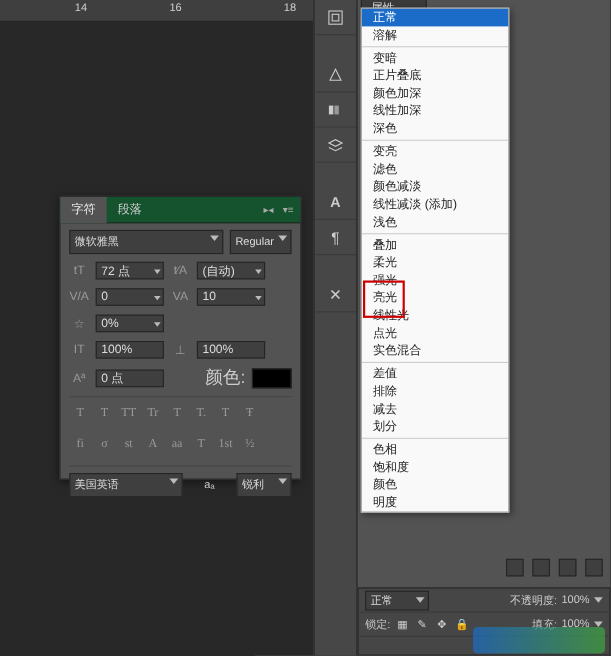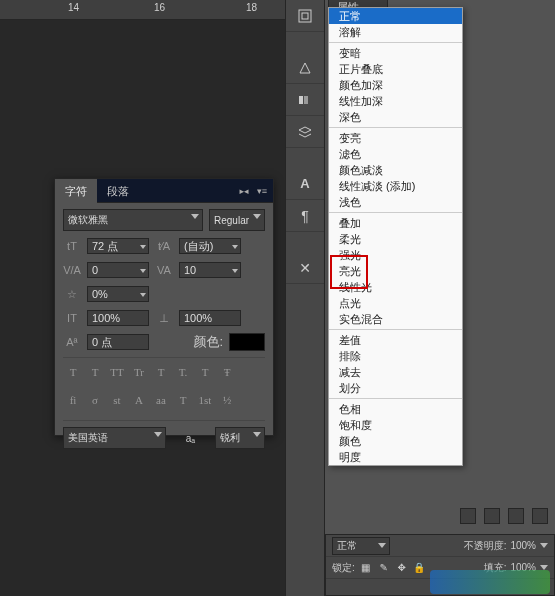--- a/index.html
+++ b/index.html
@@ -5,21 +5,21 @@
 * { margin: 0; padding: 0; box-sizing: border-box; font-family: "Microsoft YaHei", sans-serif; }
 body { background: #535353; width: 555px; height: 596px; overflow: hidden; position: relative; }
 
 
 .canvas-area { position: absolute; left: 0; top: 0; width: 285px; height: 596px; background: #282828; }
 .ruler-h { position: absolute; left: 0; top: 0; width: 285px; height: 20px; background: #3f3f3f; border-bottom: 1px solid #252525; }
 .ruler-mark { position: absolute; top: 2px; color: #d0d0d0; font-size: 10px; }
 
 
 .char-panel { position: absolute; left: 54px; top: 178px; width: 220px; height: 258px; background: #535353; border: 1px solid #252525; box-shadow: 0 2px 8px rgba(0,0,0,0.5); }
-.char-tabs { height: 24px; background: #0f172a; display: flex; align-items: center; border-bottom: 1px solid #252525; }
+.char-tabs { height: 24px; background: #14532d; display: flex; align-items: center; border-bottom: 1px solid #252525; }
 .char-tab { padding: 0 10px; height: 24px; line-height: 24px; font-size: 11px; color: #ccc; cursor: pointer; }
 .char-tab.active { background: #535353; color: #eee; }
 .char-tab-icons { margin-left: auto; display: flex; gap: 4px; padding-right: 4px; }
 .tab-icon { width: 14px; height: 14px; display: flex; align-items: center; justify-content: center; color: #aaa; font-size: 9px; }
 .panel-body { padding: 6px 8px; }
 .panel-row { display: flex; gap: 6px; margin-bottom: 6px; align-items: center; }
 .select-wrap { background: #3f3f3f; border: 1px solid #252525; height: 22px; display: flex; align-items: center; padding: 0 4px; color: #ddd; font-size: 10px; position: relative; flex: 1; }
 .select-wrap.sm { flex: none; width: 56px; }
 .select-arrow { position: absolute; right: 3px; top: 4px; width: 0; height: 0; border-left: 4px solid transparent; border-right: 4px solid transparent; border-top: 5px solid #bbb; }
 .field-label { width: 18px; height: 18px; display: flex; align-items: center; justify-content: center; color: #999; font-size: 11px; }
@@ -55,21 +55,21 @@
 
 .watermark { position: absolute; left: 430px; top: 570px; width: 120px; height: 24px; opacity: 0.7; background: linear-gradient(90deg,#1a6cc8 0%,#3fa73f 100%); border-radius: 4px; z-index: 50; pointer-events: none; }
 </style>
 </head>
 <body>
 
 <div class="canvas-area">
   <div class="ruler-h">
     <span class="ruler-mark" style="left:68px">14</span>
     <span class="ruler-mark" style="left:154px">16</span>
-    <span class="ruler-mark" style="left:246px">18</span>
+    <span class="ruler-mark" style="left:258px">18</span>
   </div>
 </div>
 
 <div class="char-panel">
   <div class="char-tabs">
     <div class="char-tab active">字符</div>
     <div class="char-tab">段落</div>
     <div class="char-tab-icons">
       <div class="tab-icon">▸◂</div>
       <div class="tab-icon">▾≡</div>
@@ -125,21 +125,21 @@
       <div class="field-label">⊥</div>
       <div class="num-input">
           <span>100%</span>
         </div>
     </div>
     <div class="panel-row">
       <div class="field-label">Aª</div>
       <div class="num-input">
           <span>0 点</span>
         </div>
-      <span style="color:#ccc;font-size:13px;margin-left:auto">颜色:</span>
+      <span style="color:#ccc;font-size:16px;margin-left:auto">颜色:</span>
       <div class="color-swatch"></div>
     </div>
     <div class="type-btns" id="type-row1">
         <div class="type-btn">T</div>
         <div class="type-btn">T</div>
         <div class="type-btn">TT</div>
         <div class="type-btn">Tr</div>
         <div class="type-btn">T</div>
         <div class="type-btn">T.</div>
         <div class="type-btn">T</div>

